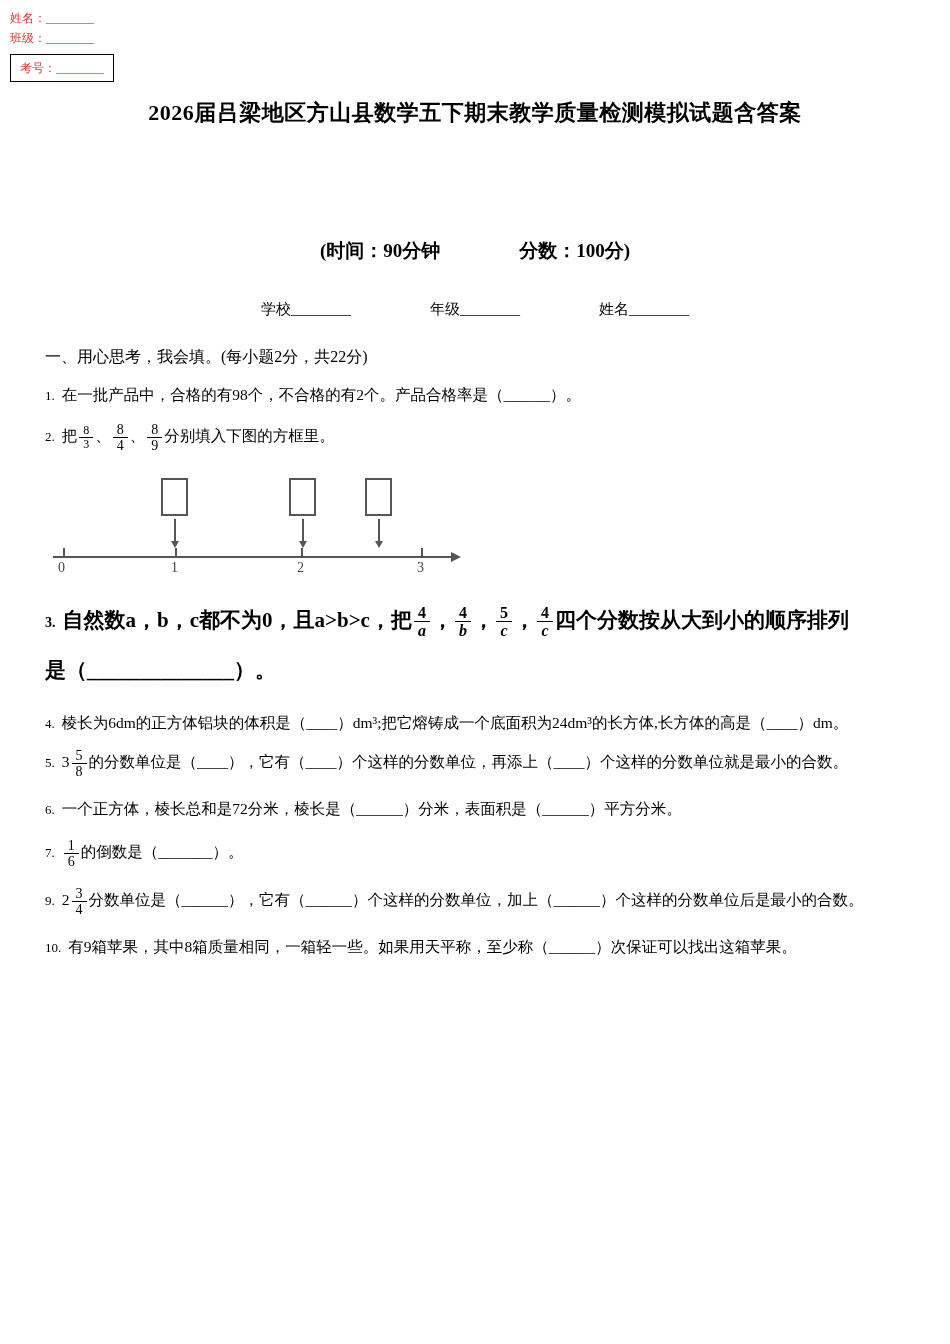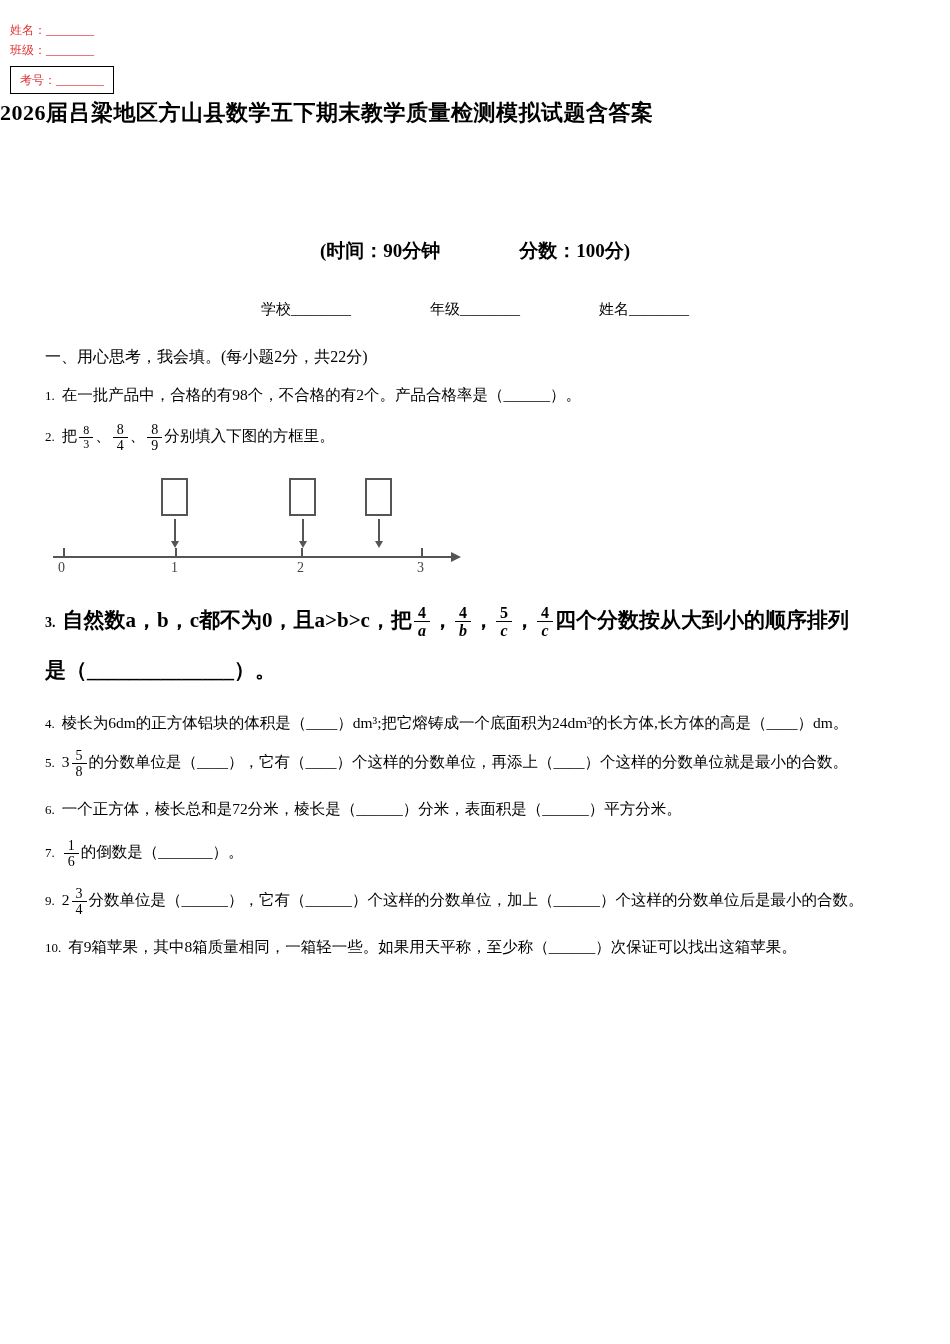--- a/index.html
+++ b/index.html
@@ -4,26 +4,26 @@
 <style>
   * { margin:0; padding:0; box-sizing:border-box; }
   html,body { background:#ffffff; }
   body {
     width:950px; height:1344px;
     position:relative; overflow:hidden;
     font-family:"Liberation Serif","DejaVu Serif",serif;
     color:#000;
   }
   
-  .corner { position:absolute; top:20px; left:10px; color:#e03131; font-size:12px; line-height:1.7; }
+  .corner { position:absolute; top:8px; left:10px; color:#e03131; font-size:12px; line-height:1.7; }
   .corner .cline { white-space:nowrap; }
   .corner-box { display:inline-block; border:1px solid #000000; padding:3px 9px; margin-top:5px; }
 
   .title {
-    margin-top:98px; text-align:left;
+    margin-top:98px; text-align:center;
     font-size:22px; font-weight:bold; letter-spacing:0.5px;
   }
   .meta {
     margin-top:110px; display:flex; justify-content:center; gap:79px;
     font-size:19px; font-weight:bold;
   }
   .fields {
     margin-top:36px; display:flex; justify-content:center; gap:79px;
     font-size:15px;
   }

